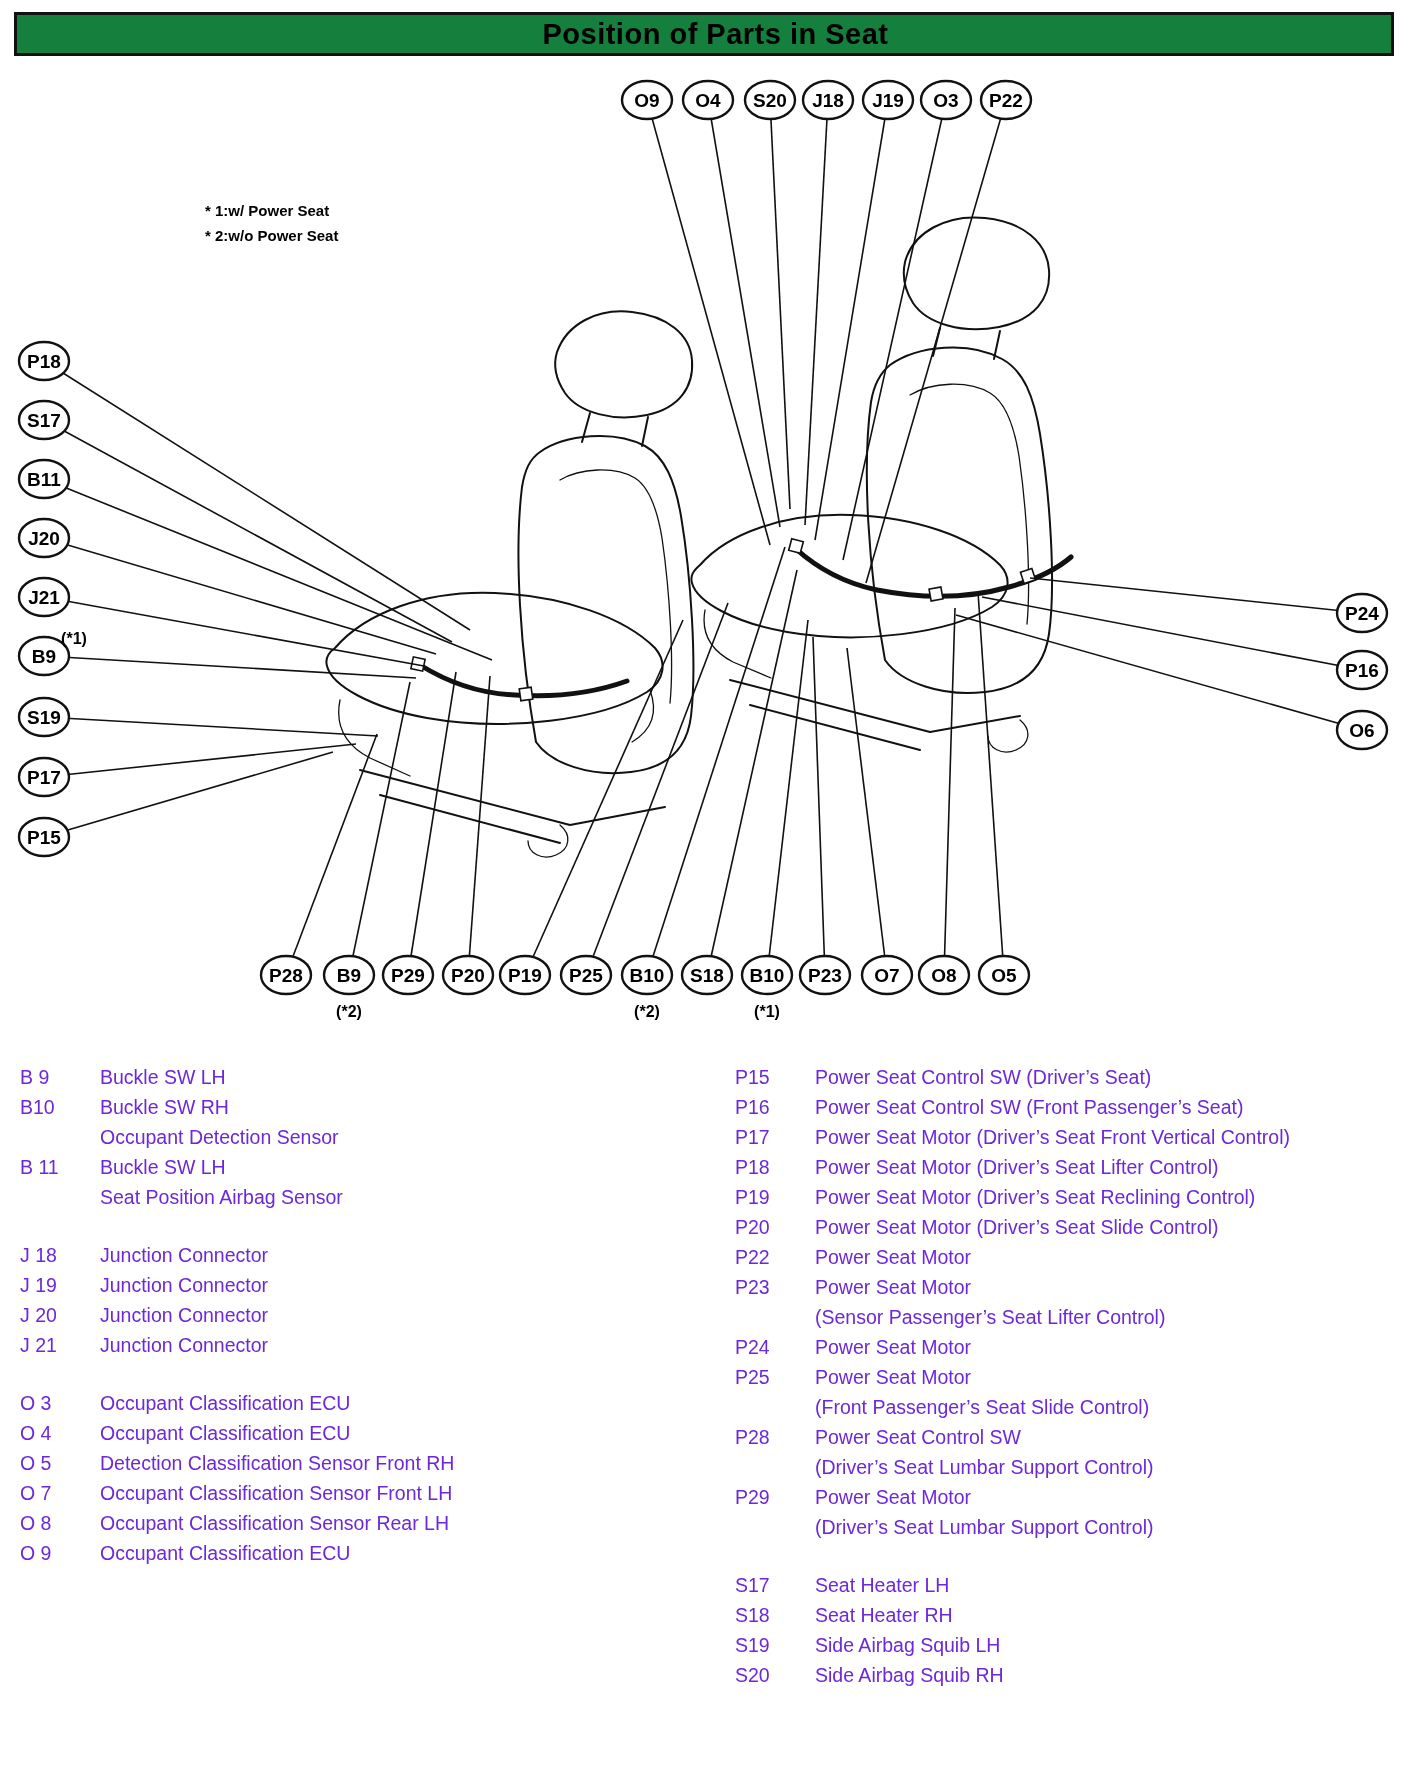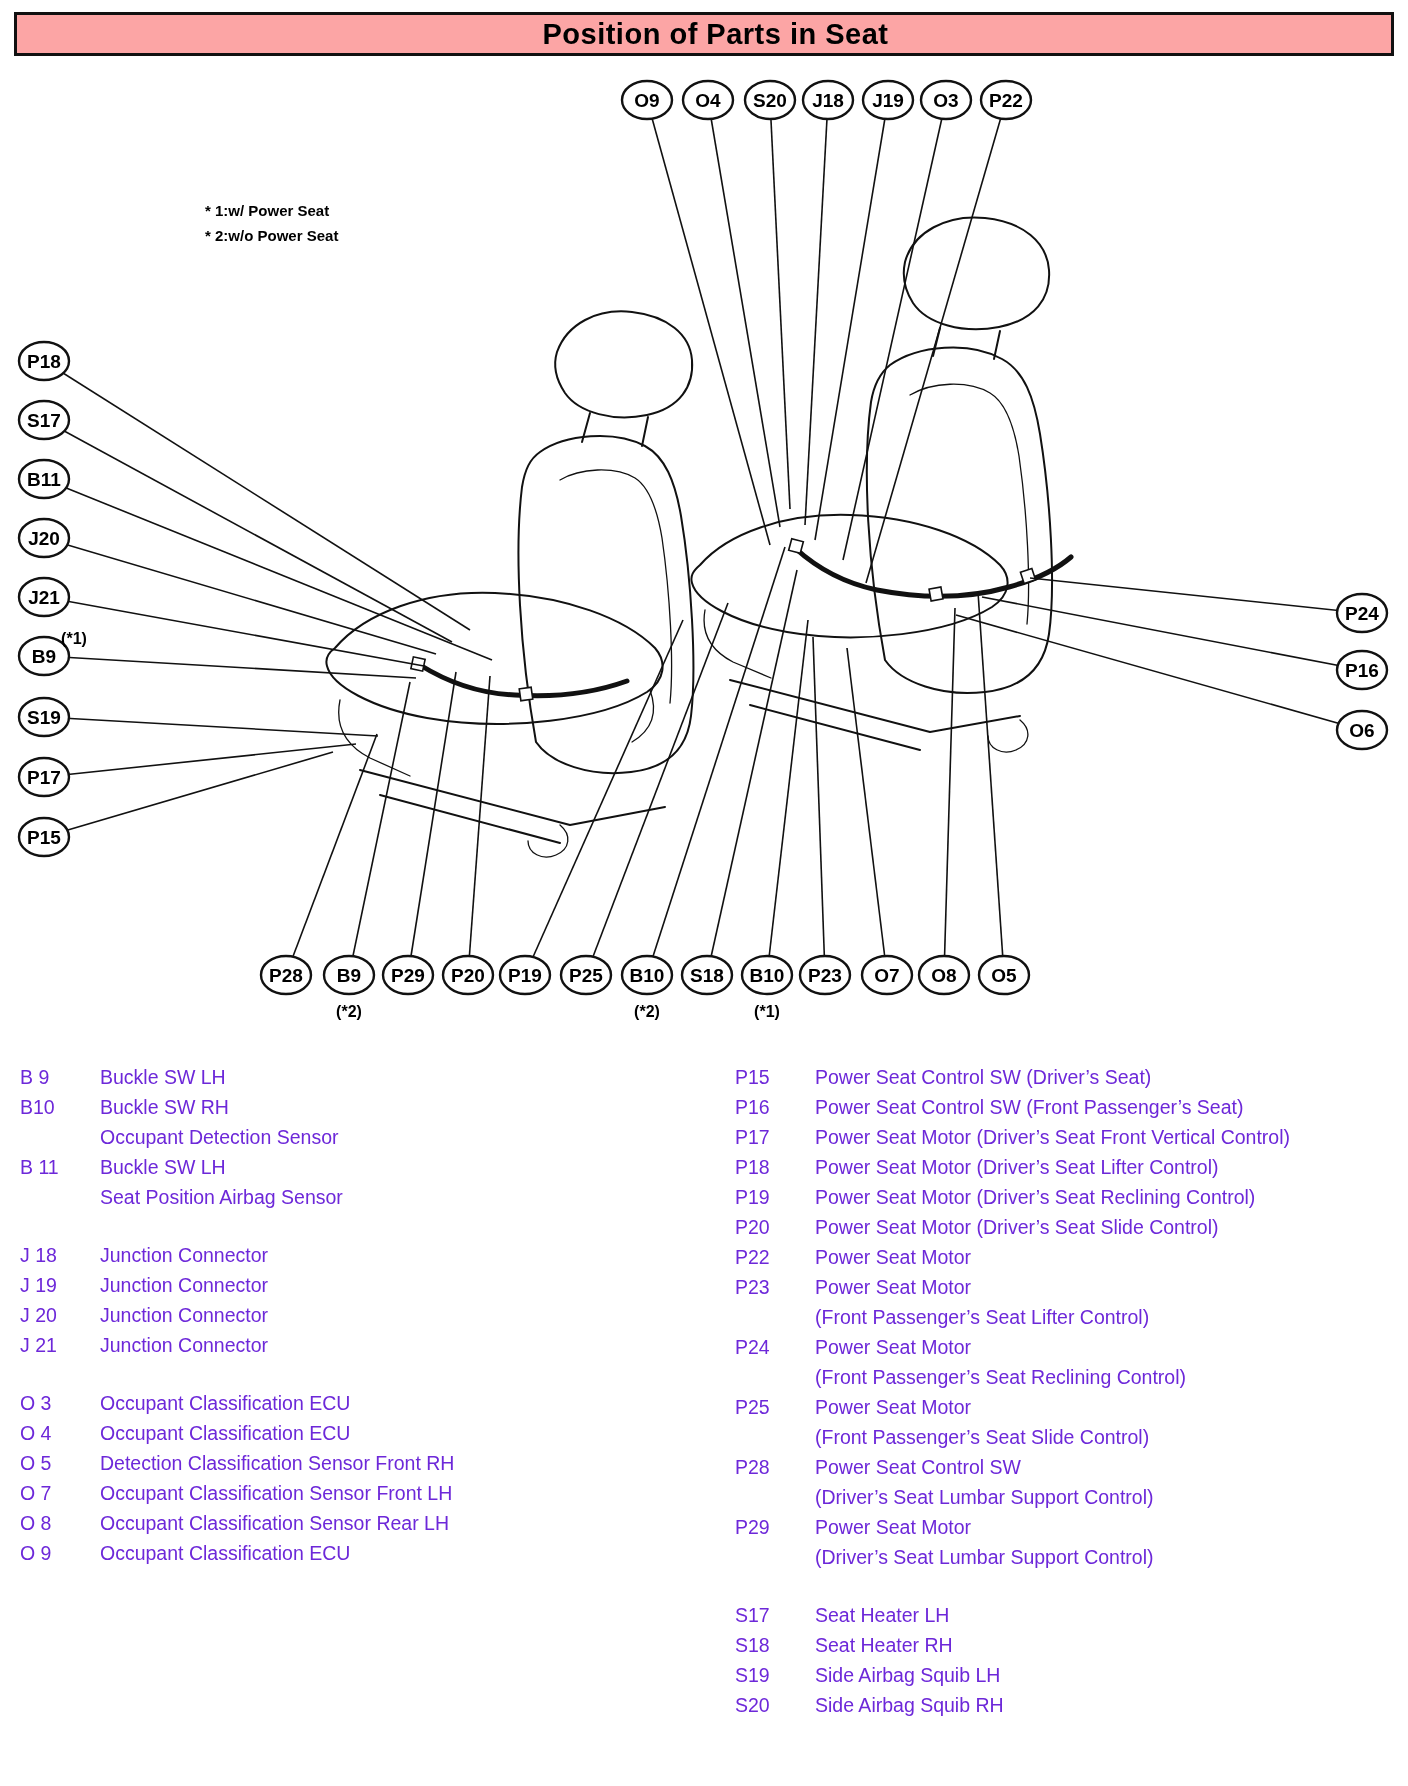--- a/index.html
+++ b/index.html
@@ -2,21 +2,21 @@
 <html><head>
 <meta charset="utf-8">
 <style>
   * { margin:0; padding:0; box-sizing:border-box; }
   html,body { background:#ffffff; }
   body { font-family:"Liberation Sans", sans-serif; color:#000; }
   .page { position:relative; width:1408px; height:1786px; background:#fff; overflow:hidden;
           --ink:#111111; }
 
   .title-bar { position:absolute; left:14px; top:12px; width:1380px; height:44px;
-               border:3px solid var(--ink); display:flex; align-items:center; justify-content:center; background:#fca5a5;padding-left:23px; }
+               border:3px solid var(--ink); display:flex; align-items:center; justify-content:center; background:#15803d;padding-left:23px; }
   .title-bar h1 { font-size:29px; font-weight:bold; letter-spacing:.5px; }
 
   .notes { position:absolute; left:205px; top:198px; font-size:15px; font-weight:bold; line-height:25px; }
 
   #diagram-svg { position:absolute; left:0; top:0; }
 
   .seat path, .seat line { fill:none; stroke:var(--ink); stroke-width:2; stroke-linecap:round; stroke-linejoin:round; }
   .seat .thin { stroke-width:1.3; }
   .harness path { fill:none; stroke:var(--ink); stroke-width:5; stroke-linecap:round; }
   .harness rect { fill:#fff; stroke:var(--ink); stroke-width:1.6; }
@@ -351,31 +351,27 @@
       <div class="legend-row">
         <span class="legend-code">P22</span>
         <span class="legend-desc">Power Seat Motor</span>
       </div>
       <div class="legend-row">
         <span class="legend-code">P23</span>
         <span class="legend-desc">Power Seat Motor</span>
       </div>
       <div class="legend-row">
         <span class="legend-code"></span>
-        <span class="legend-desc">(Front Passenger’s Seat Lifter Control)</span>
+        <span class="legend-desc">(Sensor Passenger’s Seat Lifter Control)</span>
       </div>
       <div class="legend-row">
         <span class="legend-code">P24</span>
         <span class="legend-desc">Power Seat Motor</span>
       </div>
       <div class="legend-row">
-        <span class="legend-code"></span>
-        <span class="legend-desc">(Front Passenger’s Seat Reclining Control)</span>
-      </div>
-      <div class="legend-row">
         <span class="legend-code">P25</span>
         <span class="legend-desc">Power Seat Motor</span>
       </div>
       <div class="legend-row">
         <span class="legend-code"></span>
         <span class="legend-desc">(Front Passenger’s Seat Slide Control)</span>
       </div>
       <div class="legend-row">
         <span class="legend-code">P28</span>
         <span class="legend-desc">Power Seat Control SW</span>

